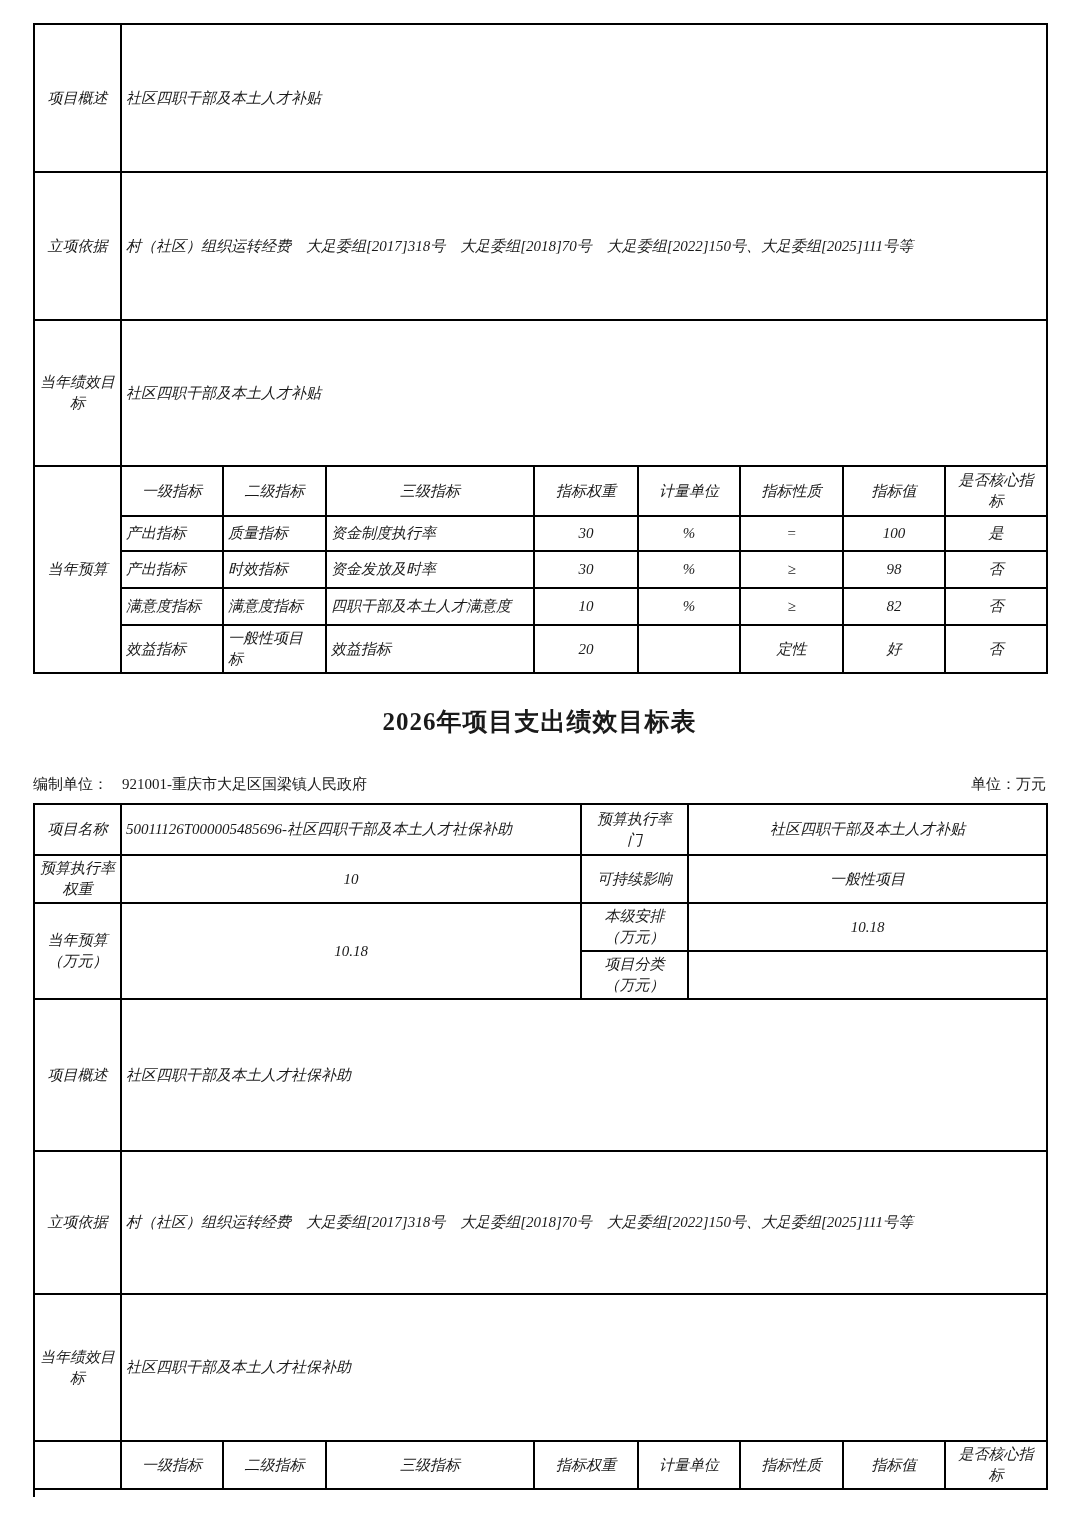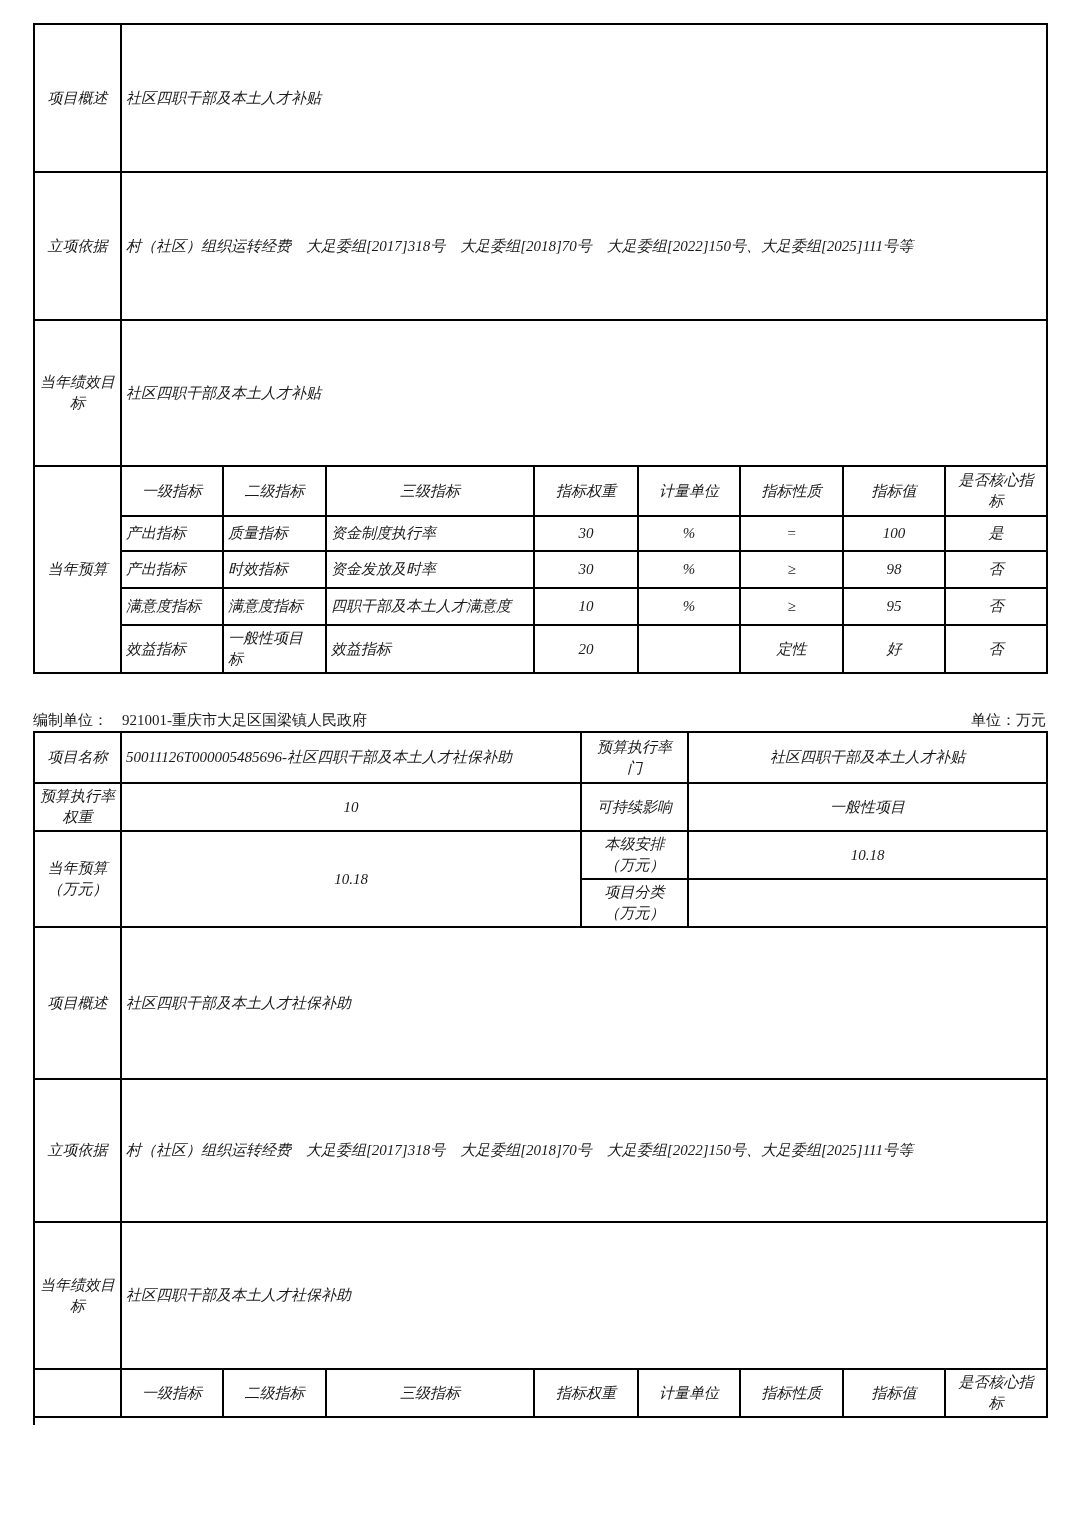--- a/index.html
+++ b/index.html
@@ -49,21 +49,21 @@
     width: 1013px;
     margin-top: 31px;
     text-align: center;
     font-size: 25px;
     font-weight: 700;
     letter-spacing: 1px;
   }
   .meta {
     width: 1013px;
     margin-top: 37px;
-    margin-bottom: 1px;
+    margin-bottom: 9px;
     display: flex;
     justify-content: space-between;
     align-items: flex-end;
     font-size: 15px;
   }
   .meta .val {
     margin-left: 14px;
   }
   .stub {
     width: 0;
@@ -134,37 +134,38 @@
       <td class="c">98</td>
       <td class="c">否</td>
     </tr>
     <tr style="height:37px">
       <td class="l">满意度指标</td>
       <td class="l">满意度指标</td>
       <td class="l">四职干部及本土人才满意度</td>
       <td class="c">10</td>
       <td class="c">%</td>
       <td class="c">≥</td>
-      <td class="c">95</td>
+      <td class="c">82</td>
       <td class="c">否</td>
     </tr>
     <tr style="height:42px">
       <td class="l">效益指标</td>
       <td class="l" style="white-space:pre-line">一般性项目
 标</td>
       <td class="l">效益指标</td>
       <td class="c">20</td>
       <td class="c"></td>
       <td class="c">定性</td>
       <td class="c">好</td>
       <td class="c">否</td>
     </tr>
   </tbody>
     </table>
 
+  <div class="title">2026年项目支出绩效目标表</div>
 
   <div class="meta">
     <div>
       <span>编制单位：</span><span class="val">921001-重庆市大足区国梁镇人民政府</span>
     </div>
     <div>单位：万元</div>
   </div>
 
   <table class="doc">
     <colgroup>

